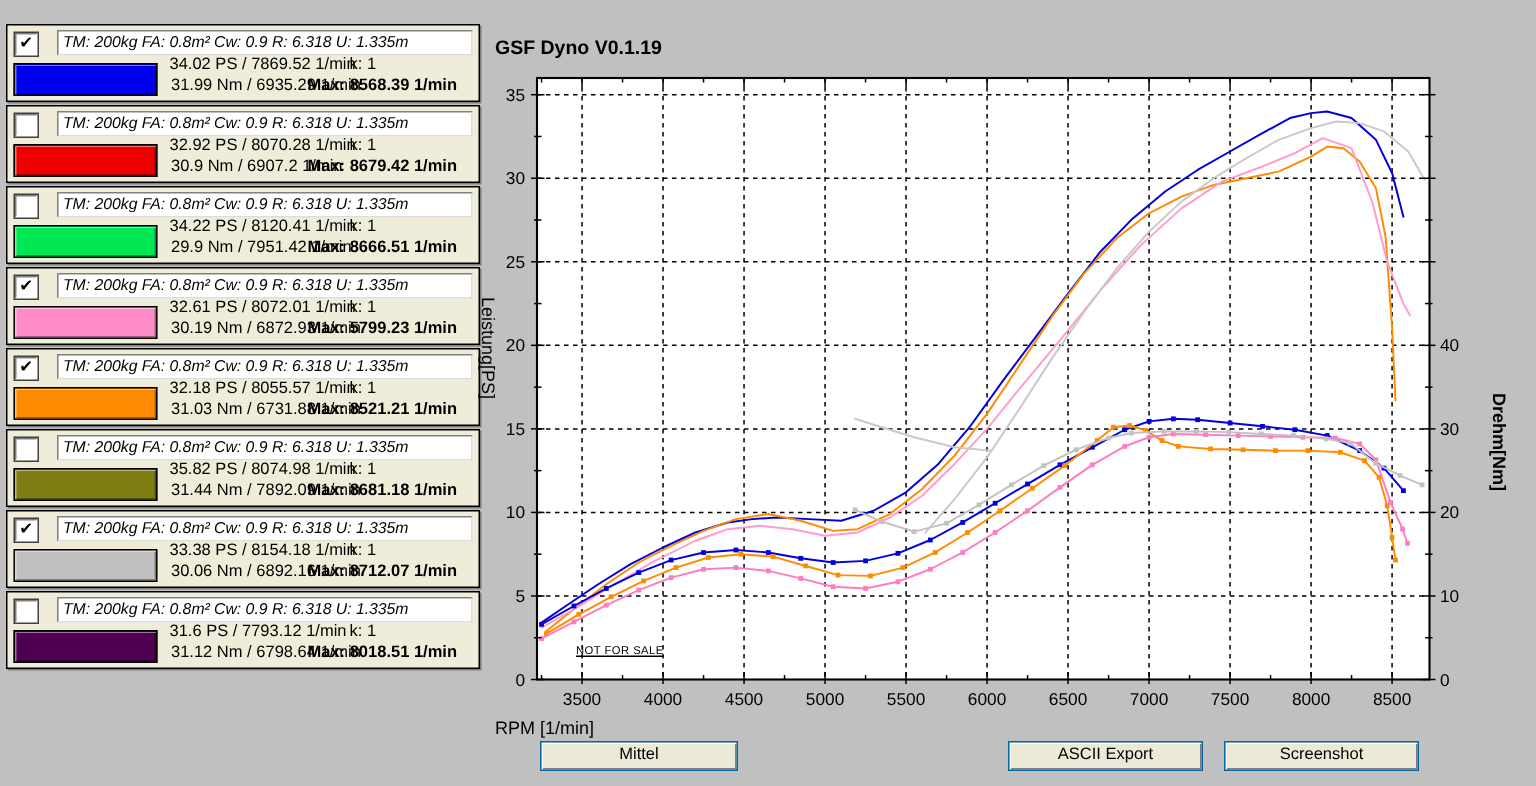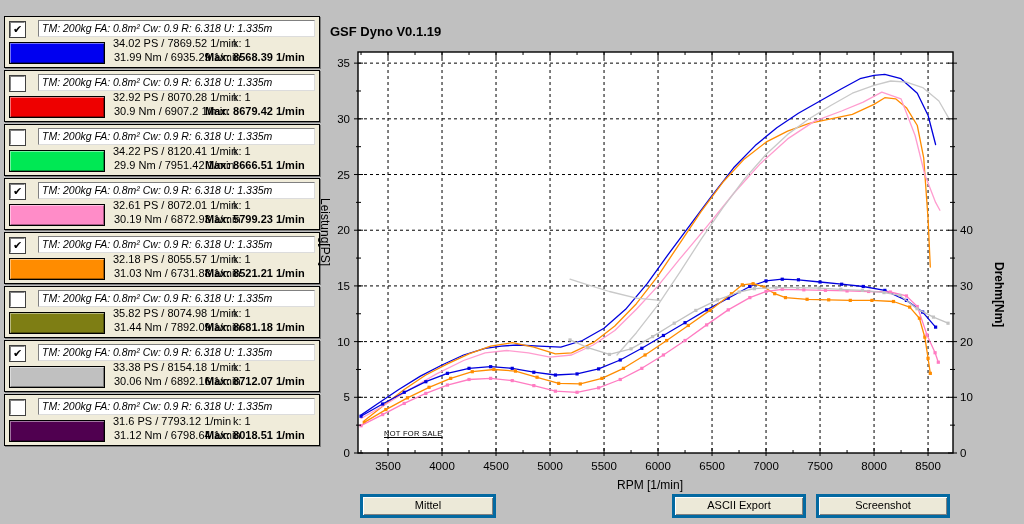--- a/index.html
+++ b/index.html
@@ -40,38 +40,38 @@
   .t.k{left:228px;top:20px;}
   .t.nm{left:109px;top:34px;}
   .t.max{left:200px;top:34px;font-weight:bold;}
   
   #chart-svg{position:absolute;left:0;top:0;}
   .chart-title{
     position:absolute;left:330px;top:24px;width:640px;
     font-size:13px;font-weight:bold;color:#000;
   }
   .rpm-label{
-    position:absolute;left:330px;top:478px;width:640px;text-align:center;
+    position:absolute;left:330px;top:478px;width:640px;text-align:left;
     font-size:12px;color:#000;
   }
   .yl-label{
     position:absolute;left:318px;top:198px;height:180px;
     writing-mode:vertical-rl;font-size:12px;color:#000;
   }
   .yr-label{
     position:absolute;left:992px;top:262px;height:120px;
     writing-mode:vertical-rl;font-size:12px;font-weight:bold;color:#000;
   }
   .watermark{
     position:absolute;left:384px;top:429px;font-size:7.5px;color:#000;letter-spacing:.3px;text-decoration:underline;
   }
   
   .btn{
     position:absolute;top:494px;height:18px;background:#ece9d8;
-    border:3px solid #0369a1;
+    border:1px solid #0369a1;
     box-shadow:inset 1px 1px 0 #ffffff, inset -1px -1px 0 #808080;
     font-size:11px;color:#000;text-align:center;line-height:17px;
   }
 </style>
 </head>
 <body>
 
 <div class="panel" style="top:16px">
   <div class="cb">✔</div>
   <div class="hfield">TM: 200kg  FA: 0.8m²  Cw: 0.9  R: 6.318  U: 1.335m</div>

